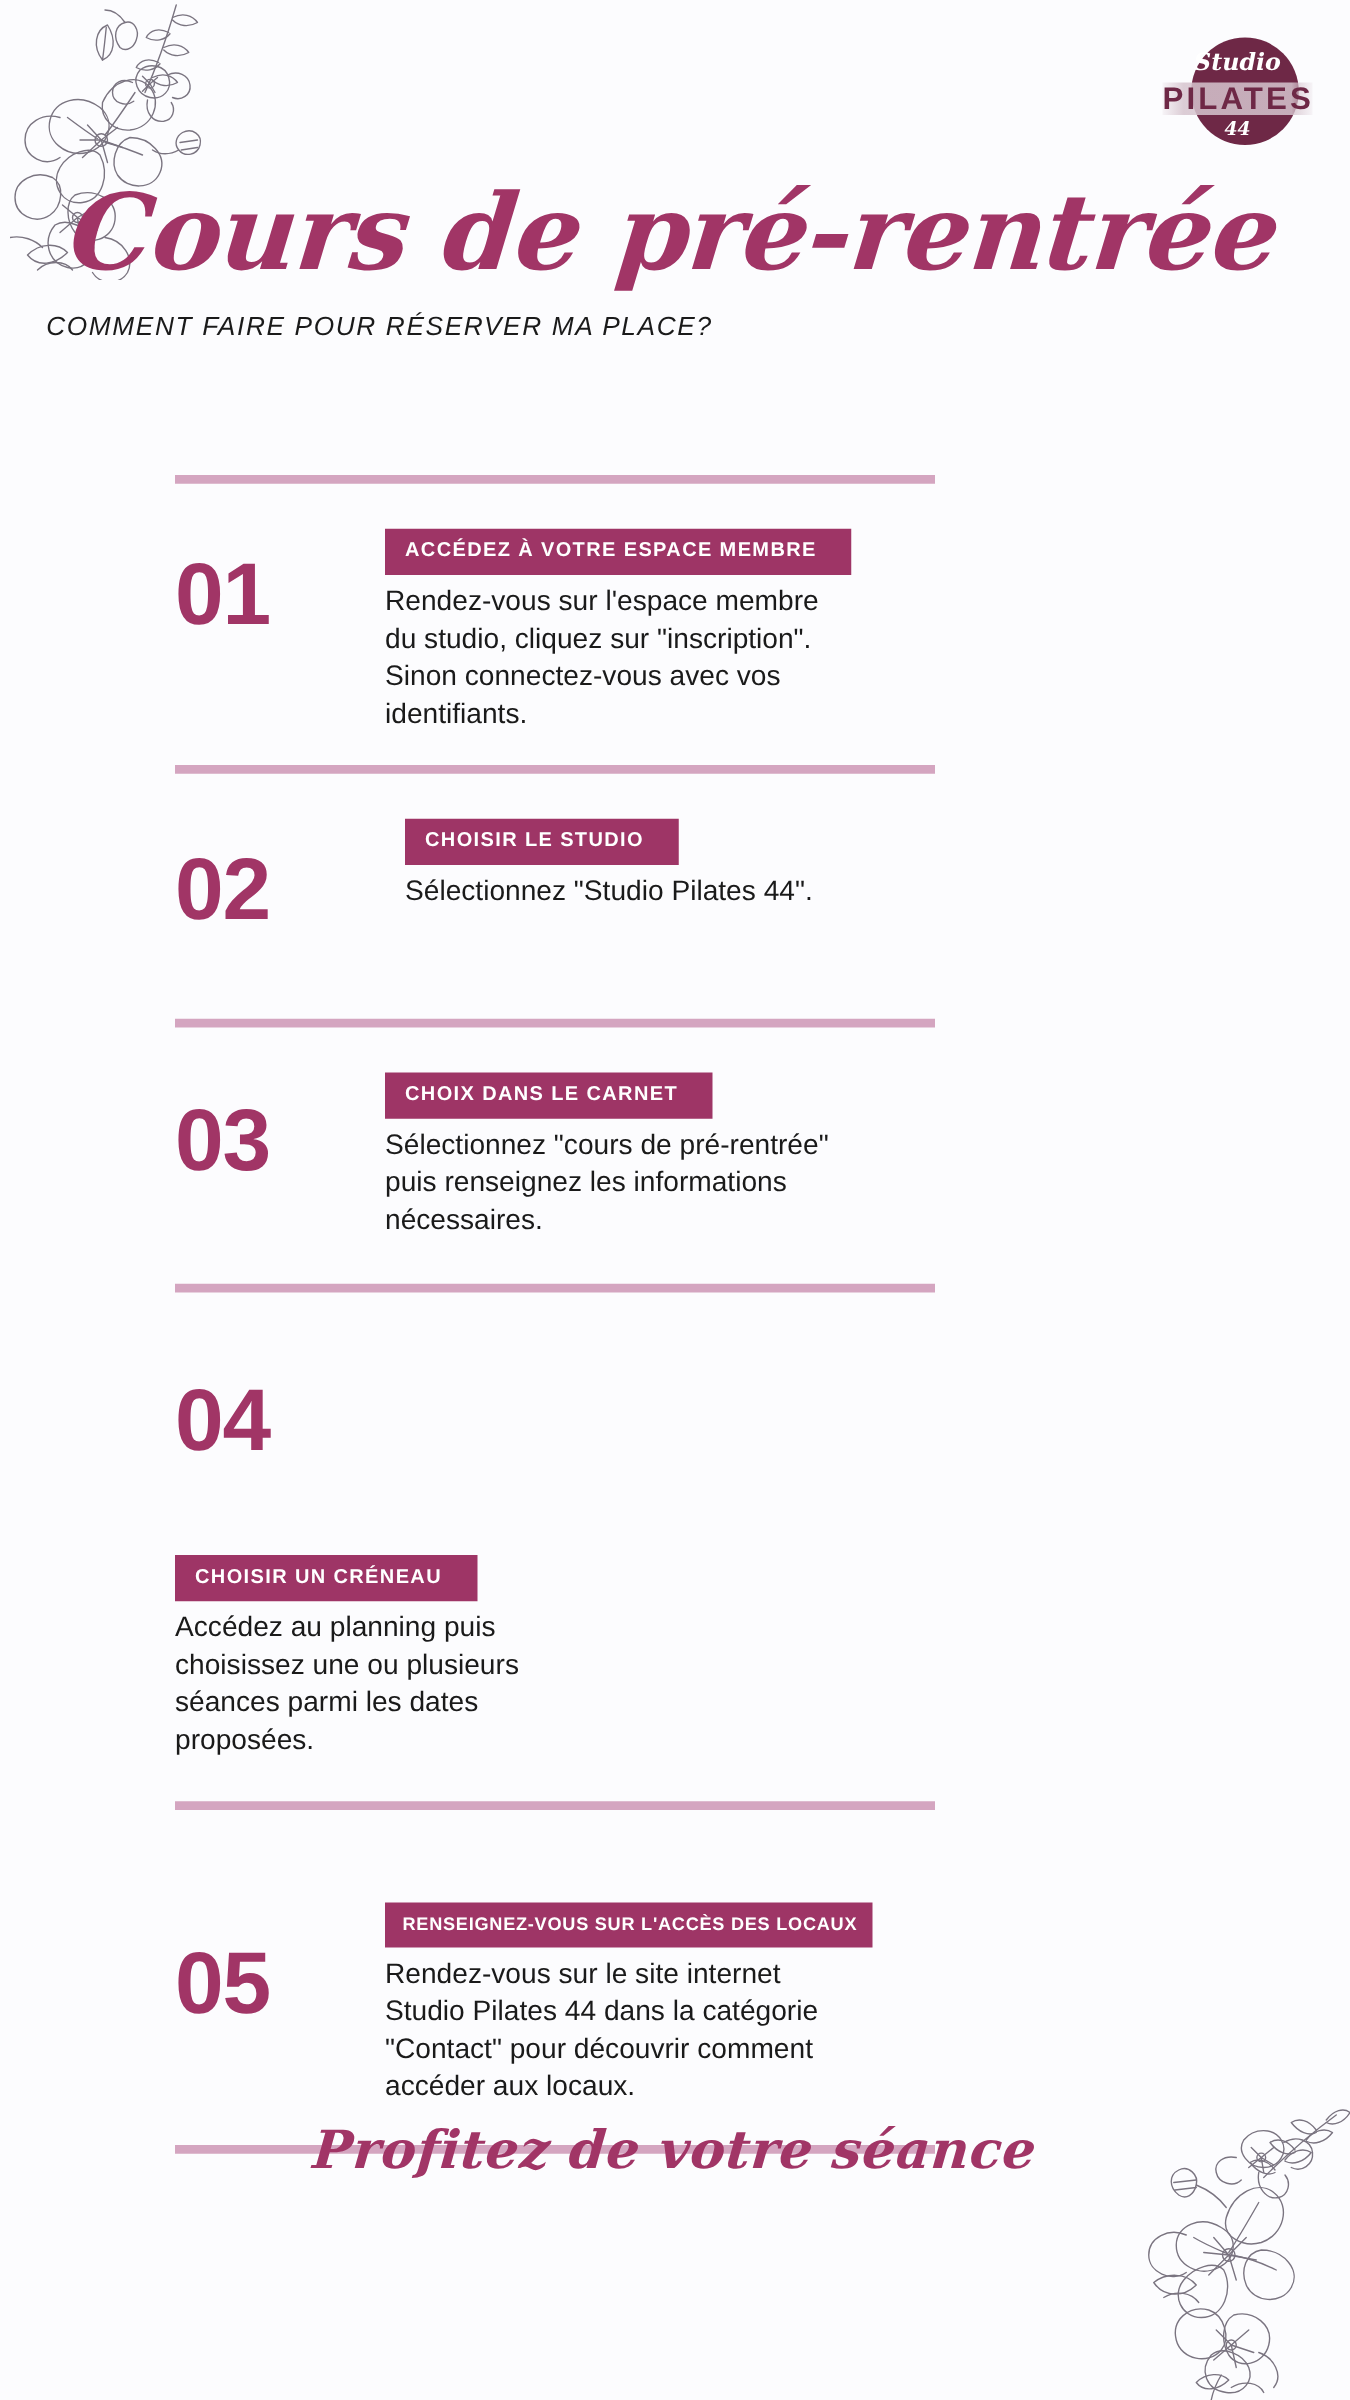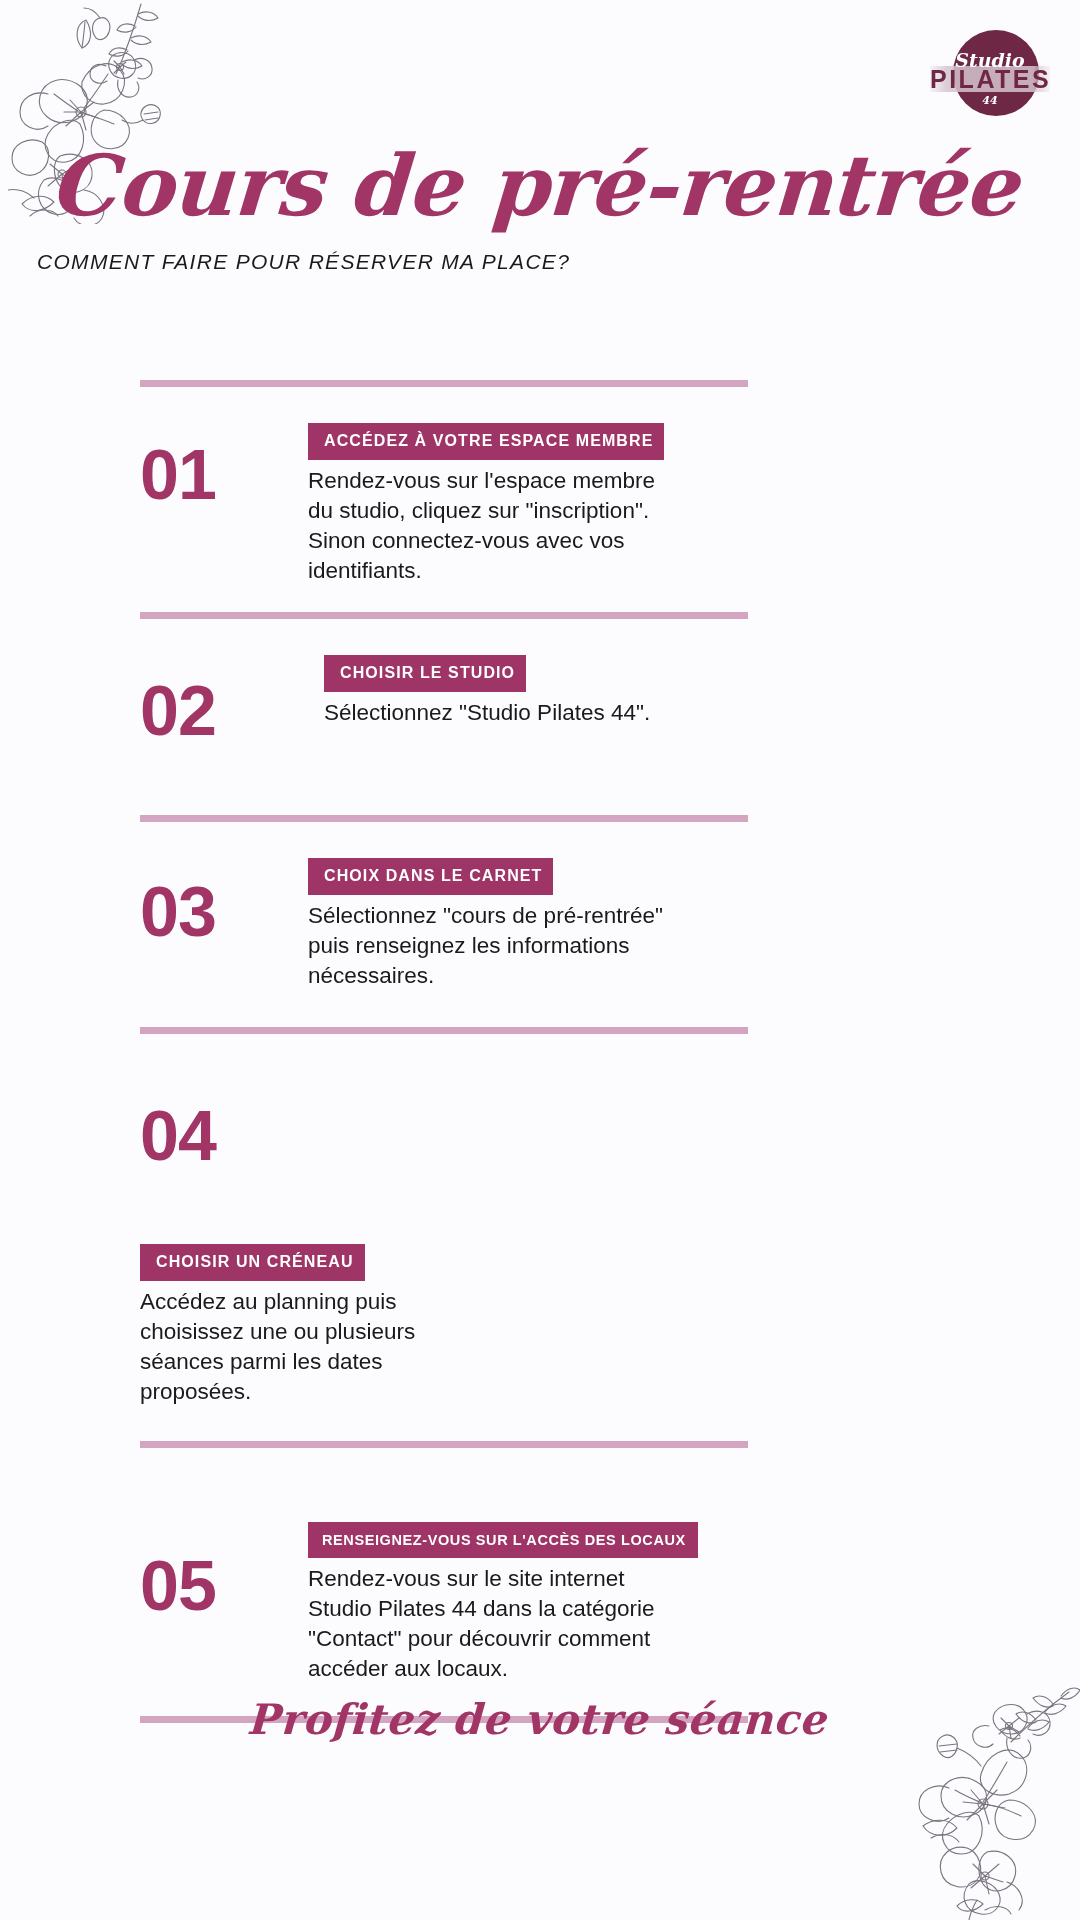--- a/index.html
+++ b/index.html
@@ -54,21 +54,21 @@
     position: absolute;
     left: 23px;
     top: 6px;
     width: 86px;
     height: 86px;
     border-radius: 50%;
     background: #6E2846;
   }
   .logo-studio {
     position: absolute;
-    top: 25px;
+    top: 15px;
     left: 0;
     width: 120px;
     text-align: center;
     color: #FFFFFF;
     font-family: "DejaVu Serif", serif;
     font-style: italic;
     font-weight: bold;
     font-size: 19px;
     letter-spacing: 0px;
     z-index: 3;
@@ -103,21 +103,21 @@
   .logo-44 {
     position: absolute;
     top: 70px;
     left: 0;
     width: 120px;
     text-align: center;
     color: #FFFFFF;
     font-family: "DejaVu Serif", serif;
     font-style: italic;
     font-weight: bold;
-    font-size: 11px;
+    font-size: 15px;
     z-index: 3;
   }
 
   
   .title {
     position: absolute;
     top: 136px;
     left: 0;
     width: 1080px;
     text-align: center;
@@ -182,21 +182,21 @@
   }
 
   .step-badge {
     display: inline-block;
     background: #9E3566;
     color: #FFFFFF;
     font-family: "Liberation Sans", sans-serif;
     font-weight: bold;
     font-size: 16px;
     letter-spacing: 1.1px;
-    padding: 9px 11px 10px 16px;
+    padding: 9px 28px 10px 16px;
     white-space: nowrap;
   }
   .step-badge.wide {
     font-size: 14.5px;
     letter-spacing: 0.6px;
     padding: 10px 12px 10px 14px;
   }
 
   .step-desc {
     margin-top: 6px;

